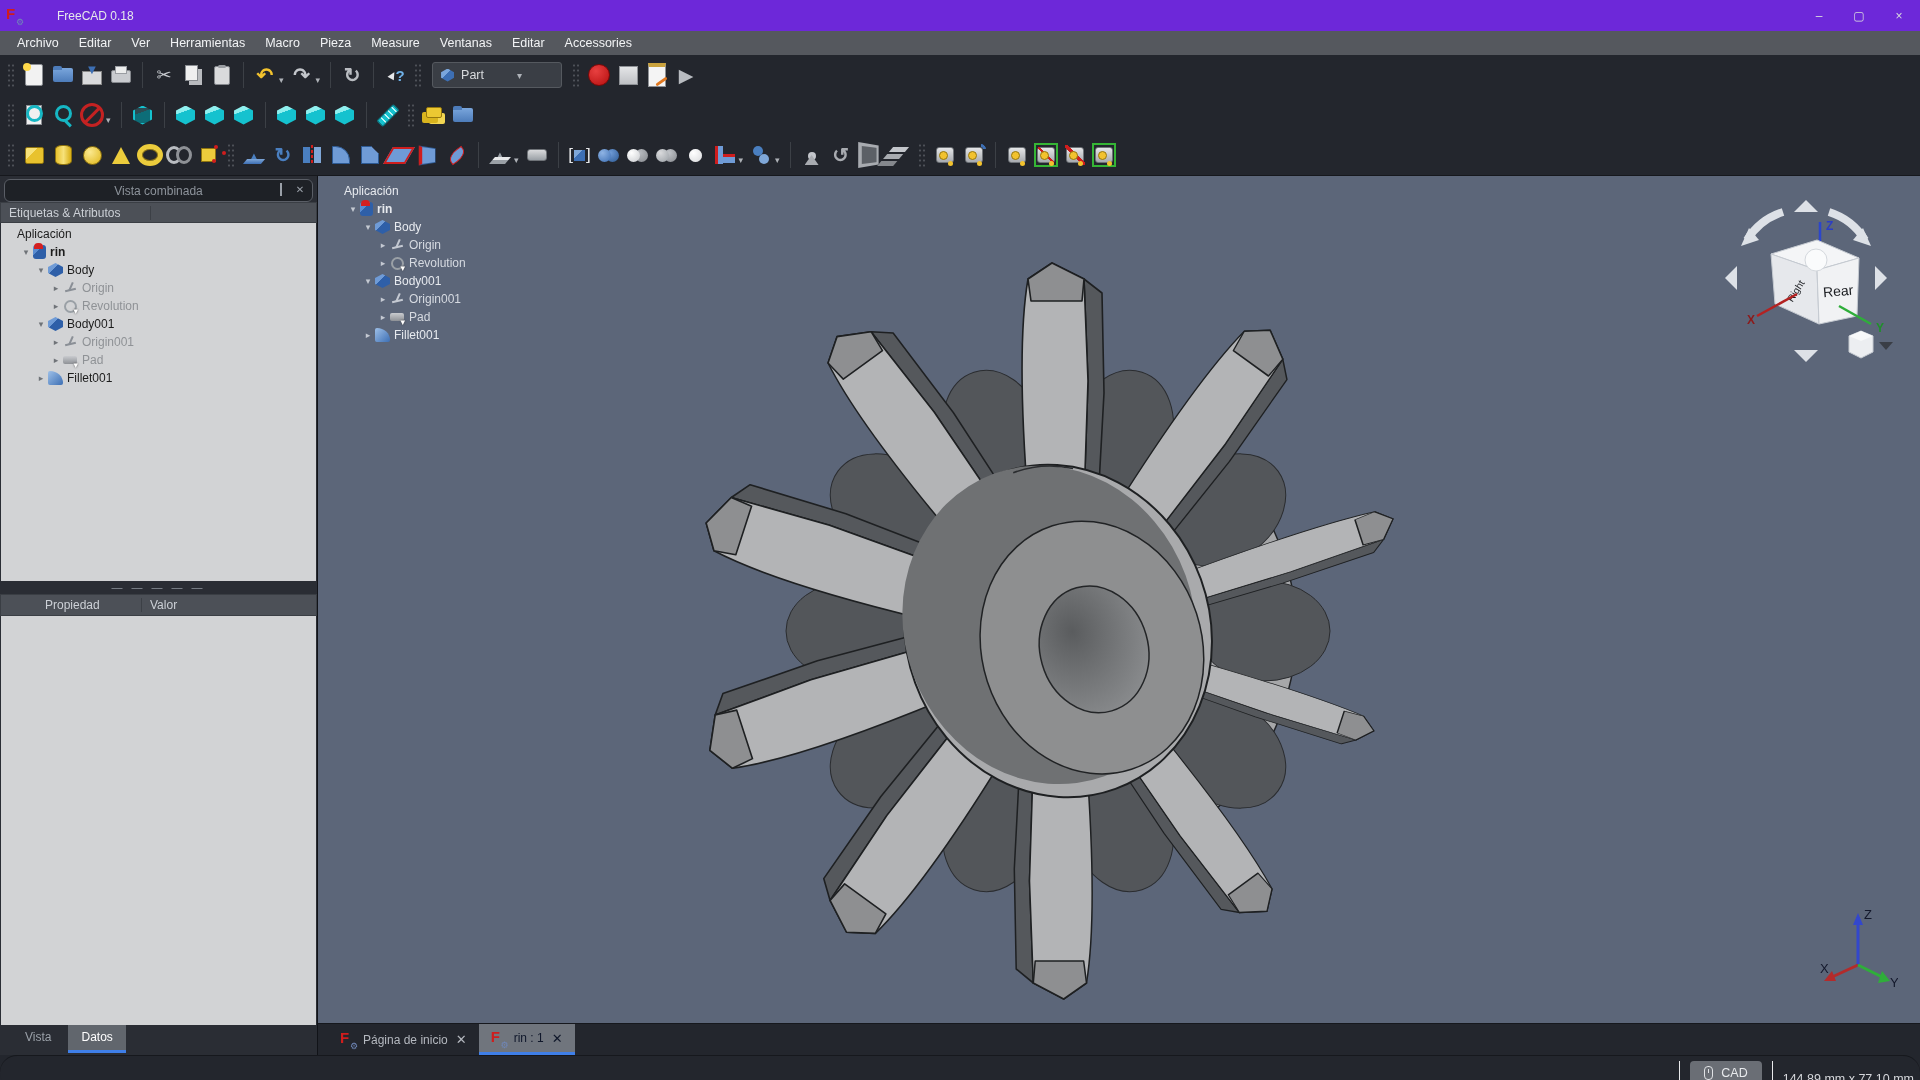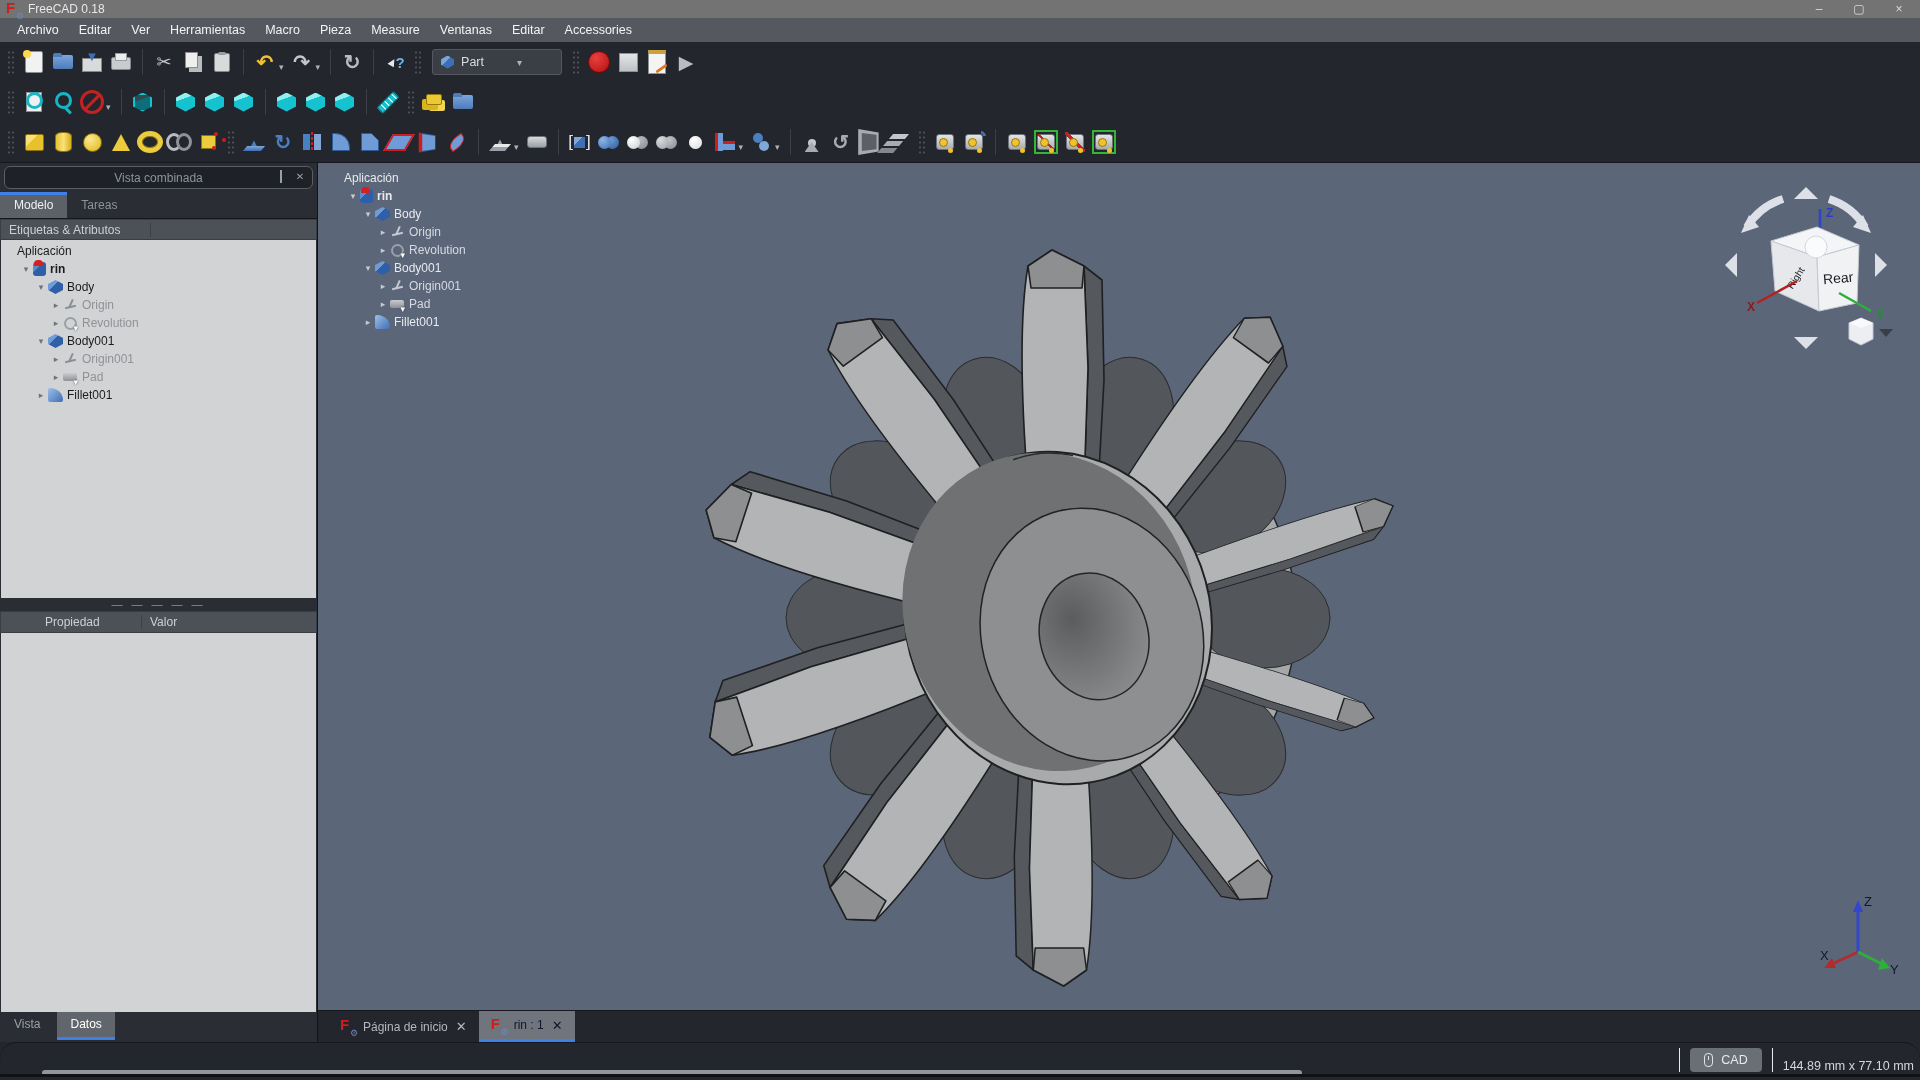--- a/index.html
+++ b/index.html
@@ -1,20 +1,20 @@
 <!DOCTYPE html>
 <html><head>
 <meta charset="utf-8">
 <style>
   * { margin:0; padding:0; box-sizing:border-box; }
   html,body { width:1920px; height:1080px; overflow:hidden; background:#23262d;
     font-family:"Liberation Sans", sans-serif; color:#e8eaee; }
 
   
-  .titlebar { height:18px; background:#737373; display:flex; align-items:center; padding:0 6px; }
+  .titlebar { height:31px; background:#6d28d9; display:flex; align-items:center; padding:0 6px;gap:29px; }
   .fclogo { width:15px; height:15px; position:relative; margin-right:7px; }
   .fclogo::before { content:"F"; position:absolute; left:0; top:-3px; color:#cf1d1d; font-weight:bold; font-size:15px; }
   .fclogo::after { content:"⚙"; position:absolute; right:-3px; bottom:-4px; color:#6f87b8; font-size:9px; }
   .title-text { font-size:12px; color:#e6e8eb; }
   .winbtns { margin-left:auto; display:flex; gap:26px; padding-right:8px; }
   .winbtn { font-size:12px; color:#d8dade; width:14px; text-align:center; cursor:default; }
 
   
   .menubar { height:24px; background:#55585e; display:flex; align-items:center; padding-left:8px; gap:2px; }
   .menu-item { font-size:12.5px; color:#f2f3f5; padding:3px 9px; }
@@ -140,21 +140,21 @@
   .lighttree { flex:0 0 358px; background:#d2d3d5; overflow:hidden; padding:2px 0 0 4px; margin:0 1px; }
   .trow { display:flex; align-items:center; height:18px; font-size:12px; color:#1c1c1c; white-space:nowrap; }
   .trow .arrow { width:12px; font-size:9px; color:#6f7378; text-align:center; flex:0 0 auto; }
   .trow.disabled .lbl { color:#8f9296; }
   .trow.bold .lbl { font-weight:bold; }
   .splitter { height:13px; display:flex; align-items:center; justify-content:center; }
   .splitter span { letter-spacing:3px; color:#8d939b; font-size:11px; line-height:5px; }
   .prop-header { display:flex; height:22px; background:#4c5057; border:1px solid #3a3e44; font-size:12px; color:#ccd0d6; align-items:center; }
   .prop-header .col1 { width:105px; padding-left:8px; border-right:1px solid #3c4046;margin-left:36px; }
   .prop-area { flex:1; background:#d2d3d5; margin:0 1px; }
-  .dock-bottom-tabs { height:30px; display:flex; align-items:flex-start; padding-left:1px; gap:4px; background:#2a2d34; }
+  .dock-bottom-tabs { height:30px; display:flex; align-items:flex-start; padding-left:12px; gap:4px; background:#2a2d34; }
   .btab { font-size:12px; color:#9aa0a8; padding:5px 13px 6px; }
   .btab.active { background:#61666d; color:#fff; border-bottom:3px solid #3f7fe8; }
 
   
   .tri { width:15px; height:14px; margin:0 4px 0 1px; position:relative; flex:0 0 auto; }
   .tri-document { background:linear-gradient(135deg,#5a8cd0 40%,#2e5fa8 40%); border-radius:3px; width:13px; }
   .tri-document::after { content:""; position:absolute; top:-2px; left:1px; width:9px; height:6px; background:#d42020; border-radius:4px 4px 0 0; }
   .tri-body { background:linear-gradient(135deg,#6f9bd6 40%,#2e5fa8 40%); clip-path:polygon(50% 0,100% 28%,100% 72%,50% 100%,0 72%,0 28%); }
   .tri-origin::before { content:""; position:absolute; left:7px; top:1px; width:2px; height:9px; background:#8a8f96; transform:rotate(24deg); }
   .tri-origin::after { content:""; position:absolute; left:2px; top:8px; width:11px; height:2px; background:#8a8f96; transform:rotate(-14deg); }
@@ -269,24 +269,20 @@
 
 <div class="main">
 
   <div class="dock">
     <div class="dock-title">
       <span>Vista combinada</span>
       <span class="dock-btns">
         <span class="dock-btn"><span class="float-glyph"></span></span>
         <span class="dock-btn">✕</span>
       </span>
-    </div>
-    <div class="combo-tabs">
-      <span class="ctab active">Modelo</span>
-      <span class="ctab">Tareas</span>
     </div>
     <div class="tree-header">
       <span class="col1">Etiquetas &amp; Atributos</span>
     </div>
     <div class="lighttree">
         <div class="trow" style="padding-left: 0px;">
           <span class="arrow"></span>
           <span class="lbl">Aplicación</span>
         </div>
         <div class="trow bold" style="padding-left: 15px;">

